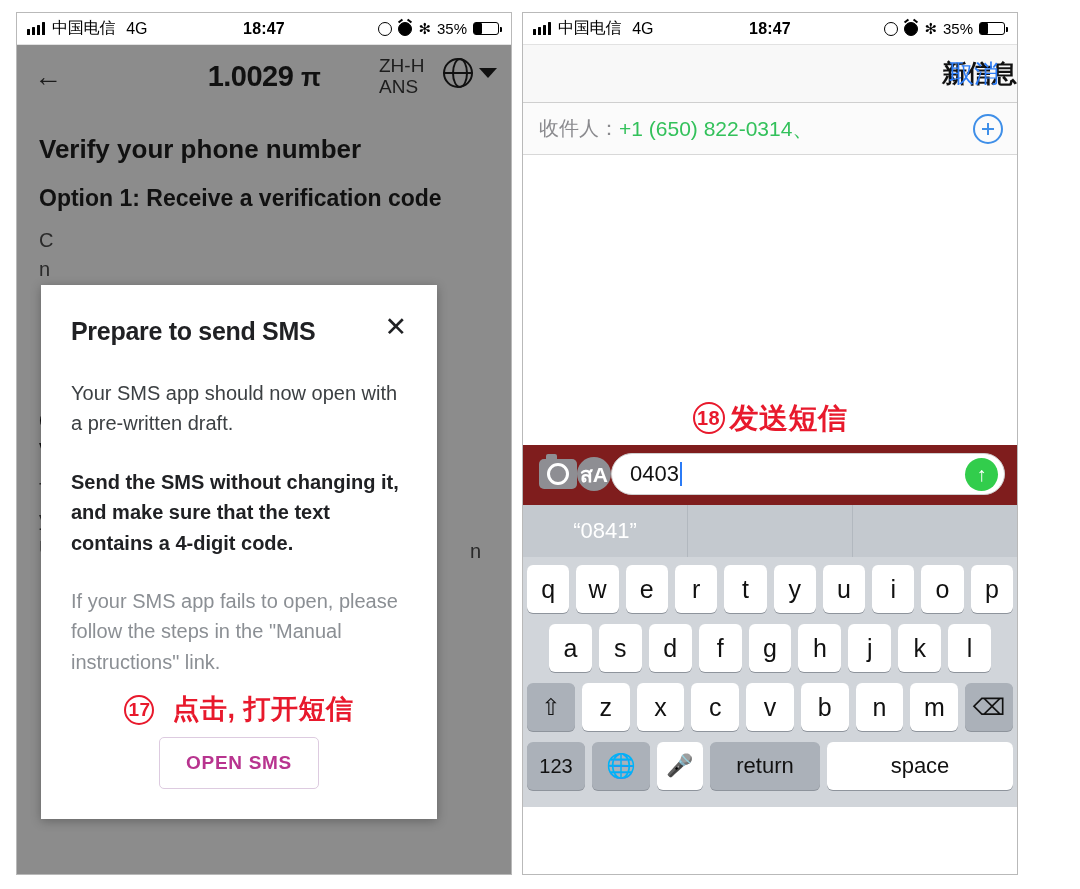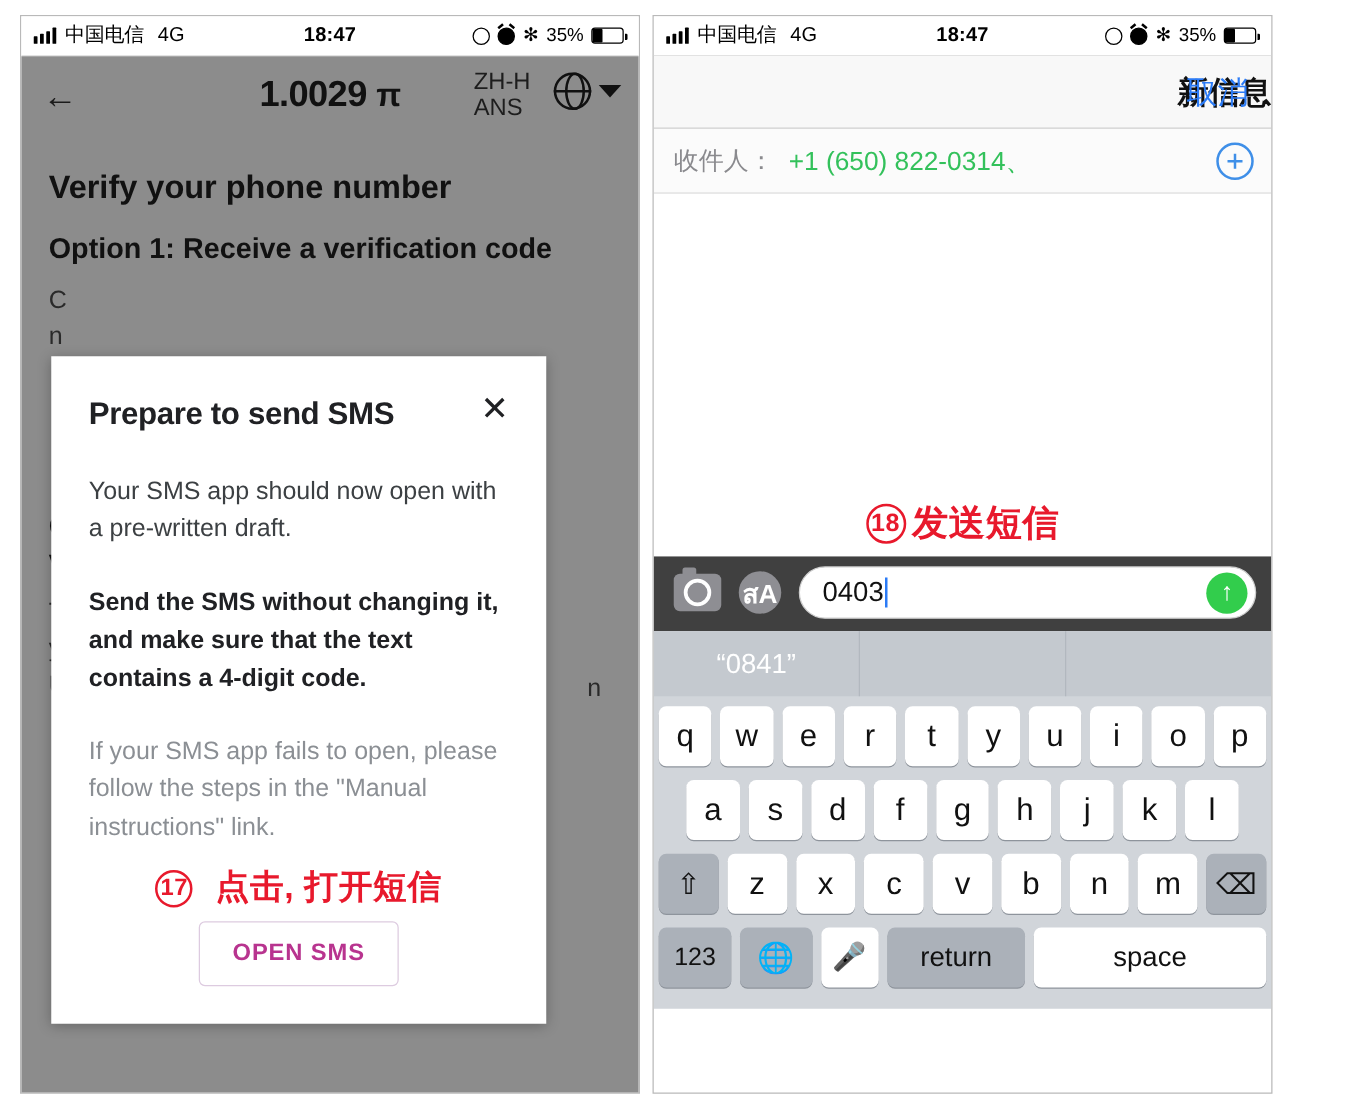--- a/index.html
+++ b/index.html
@@ -176,21 +176,21 @@
     display:flex; align-items:center; justify-content:flex-end; position:relative;
   }
   .msg-nav-title { font-size: 25px; font-weight: bold; color:#111; }
   .msg-cancel {
     position:absolute; right: 18px; font-size: 25px; color:#2b7bf6; cursor:pointer;
   }
   .to-row {
     height: 52px; background:#fbfbfb; border-bottom:1px solid #d8d8d8;
     display:flex; align-items:center; padding: 0 14px 0 16px;
   }
-  .to-label { font-size: 20px; color:#8a8a8e; margin-right: 12px; white-space:nowrap;}
+  .to-label { font-size: 20px; color:#8a8a8e; margin-right: 0; white-space:nowrap;}
   .to-value { font-size: 21px; color:#33c15b; }
   .plus-btn {
     margin-left:auto; width: 30px; height:30px; border:2px solid #3f8fe8;
     border-radius:50%; position:relative; cursor:pointer; flex:0 0 auto;
   }
   .plus-btn::before, .plus-btn::after {
     content:""; position:absolute; background:#3f8fe8;
   }
   .plus-btn::before { left:7px; right:7px; top:12px; height:2px; }
   .plus-btn::after { top:7px; bottom:7px; left:12px; width:2px; }
@@ -202,22 +202,22 @@
   .annot-red2 {
     position:absolute; left:0; right:0; bottom: 6px; text-align:center;
     color:#e8192c; font-size:29px; font-weight:bold; letter-spacing:0.5px;
   }
   .annot-red2 .circ {
     display:inline-block; border:2.2px solid #e8192c; border-radius:50%;
     width: 32px; height:32px; line-height:28px; font-size:20px; text-align:center;
     margin-right: 5px; vertical-align: 3px;
   }
   .compose-bar {
-    display:flex; align-items:center; gap: 14px;
-    padding: 8px 12px 10px 16px; background:#404040;
+    display:flex; align-items:center; 
+    padding: 8px 12px 10px 16px; background:#7f1d1d;
   }
   .cam-icon {
     width: 38px; height: 30px; background:#8e8e93; border-radius:5px; position:relative;
     flex:0 0 auto;
   }
   .cam-icon::before {
     content:""; position:absolute; left:50%; top:50%; transform:translate(-50%,-50%);
     width:16px; height:16px; border:3px solid #fff; border-radius:50%;
   }
   .cam-icon::after {

